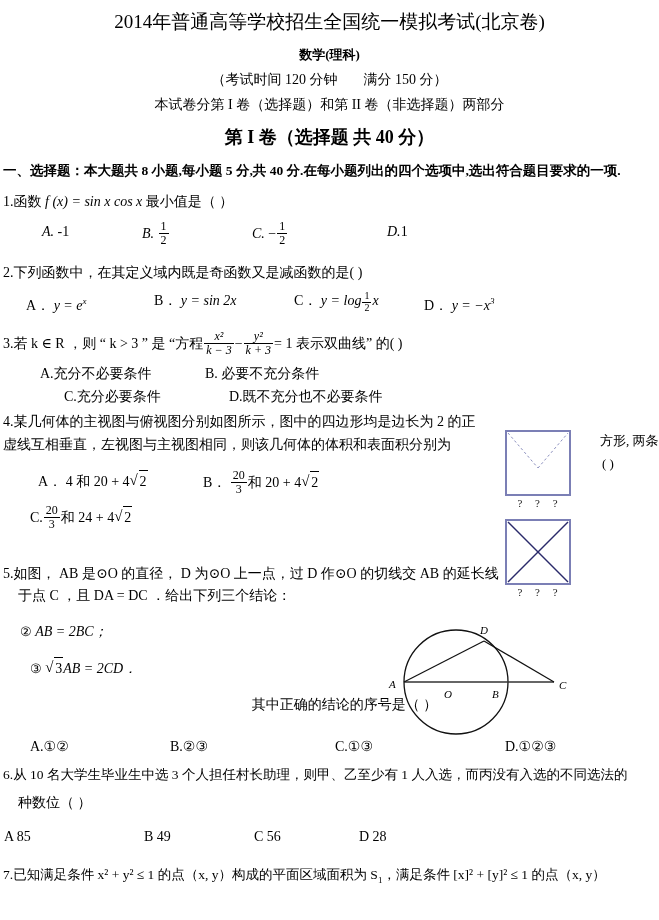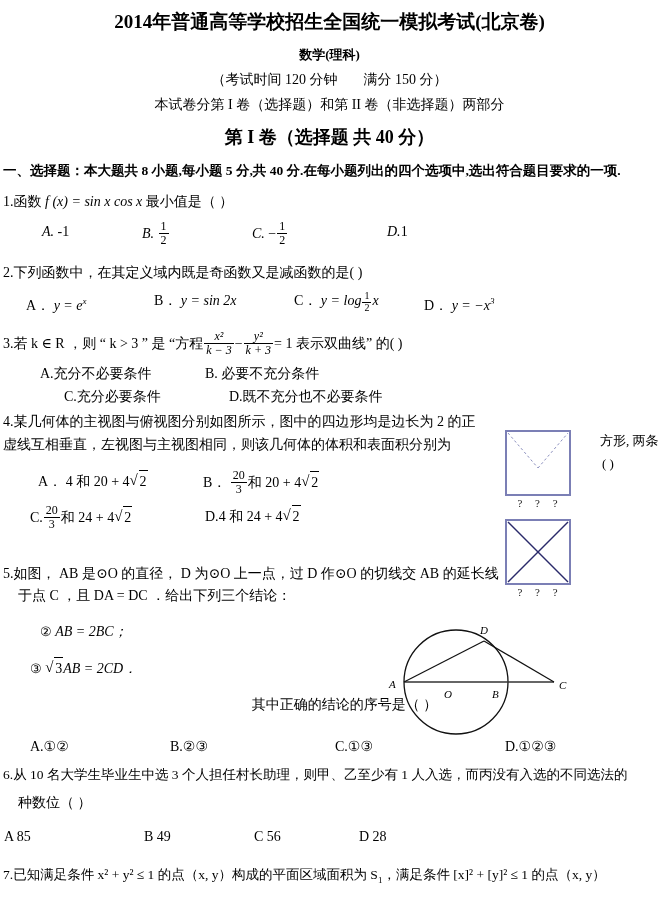--- a/index.html
+++ b/index.html
@@ -19,21 +19,21 @@
     position: relative;
     width: 659px;
     height: 920px;
     padding: 0;
   }
 
   
   .doc-title {
     text-align: center;
     font-size: 19px;
-    font-weight: bold;
+    font-weight: normal;
     letter-spacing: 0px;
     margin: 10px 0 0 0;
     line-height: 24px;
   }
   .subject {
     text-align: center;
     font-size: 13px;
     font-weight: bold;
     margin-top: 12px;
     line-height: 18px;
@@ -274,31 +274,28 @@
     </span>
     <span>
       <span>B．</span>
       <span class="frac"><span class="num">20</span><span class="den">3</span></span><span>和 20 + 4</span><span class="sqrt"><span class="rad">2</span></span>
     </span>
   </div>
   <div class="opts" style="padding-left:30px;margin-top:8px;width:470px;">
     <span style="width:175px">
       <span>C.</span><span class="frac"><span class="num">20</span><span class="den">3</span></span><span>和 24 + 4</span><span class="sqrt"><span class="rad">2</span></span>
     </span>
-    <span>
-      <span>D.</span><span>4 和 24 + 4</span><span class="sqrt"><span class="rad">2</span></span>
-    </span>
   </div>
 
   <div class="q" style="margin-top:30px;line-height:23px;">
     <span>5.</span><span>如图， AB 是⊙O 的直径， D 为⊙O 上一点，过 D 作⊙O 的切线交 AB 的延长线</span>
   </div>
   <div class="q-sub">于点 C ，且 DA = DC ．给出下列三个结论：</div>
 
-  <div class="q-sub" style="margin-top:14px;padding-left:40px;">
+  <div class="q-sub" style="margin-top:14px;padding-left:20px;">
     <span class="circled">②</span>
     <span class="mi">AB = 2BC；</span>
   </div>
   <div class="q-sub" style="margin-top:14px;padding-left:30px;">
     <span class="circled">③</span>
     <span class="sqrt"><span class="rad">3</span></span><span class="mi">AB = 2CD．</span>
   </div>
   <div class="q-sub" style="margin-top:14px;padding-left:30px;text-align:center;">其中正确的结论的序号是（     ）</div>
 
   <div class="fig-q5">

